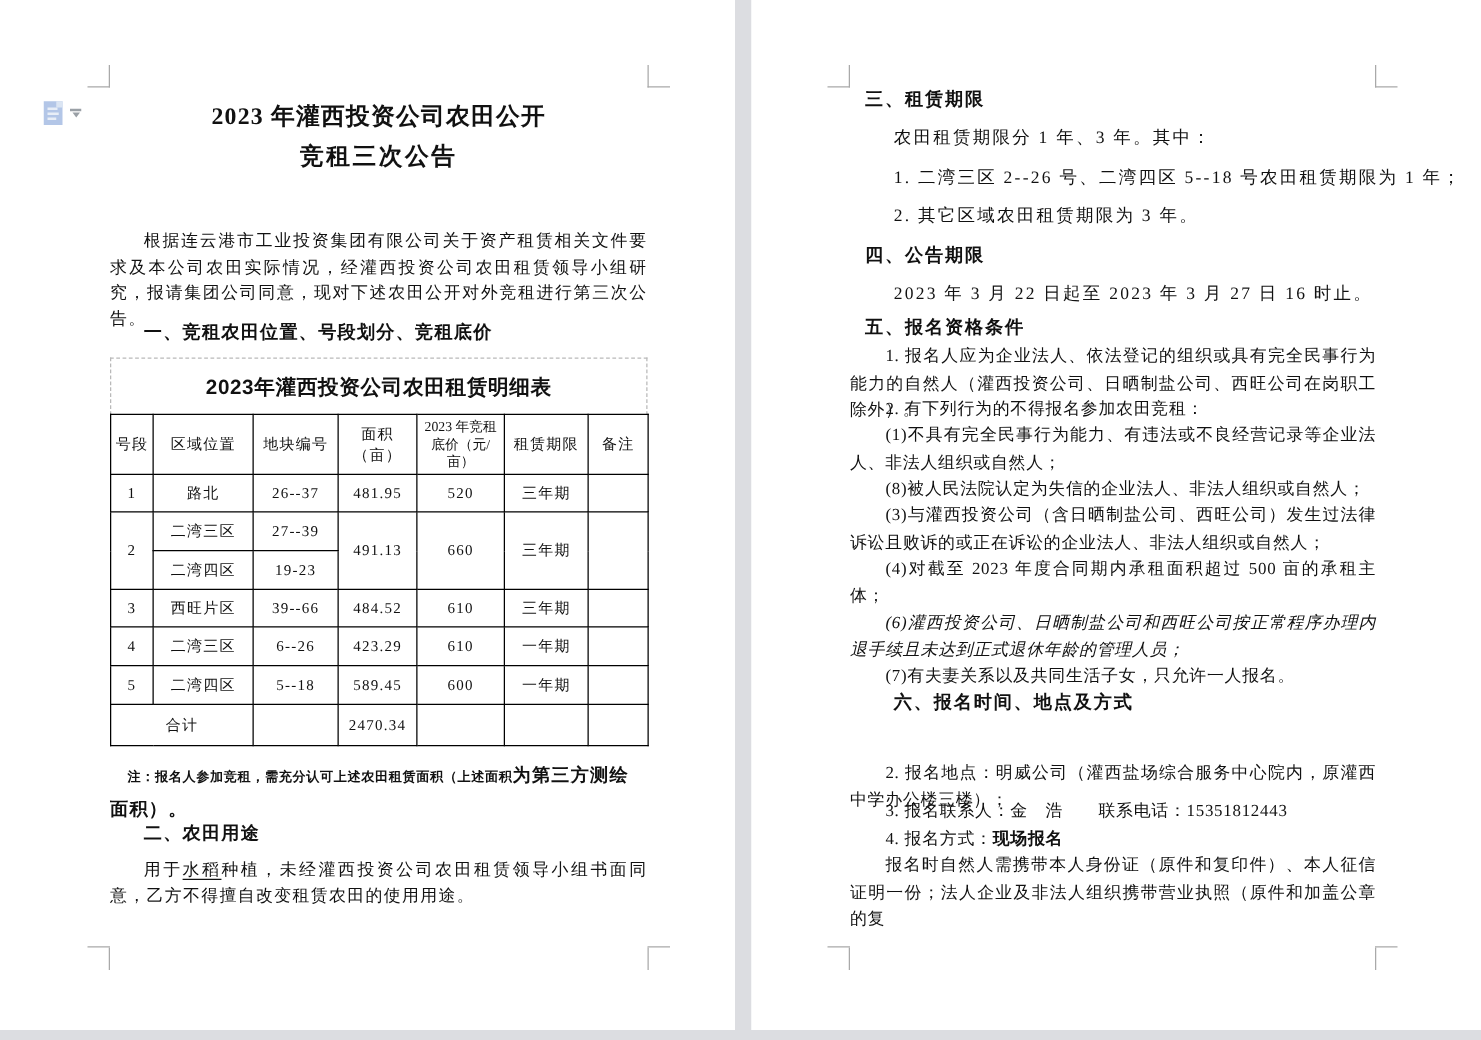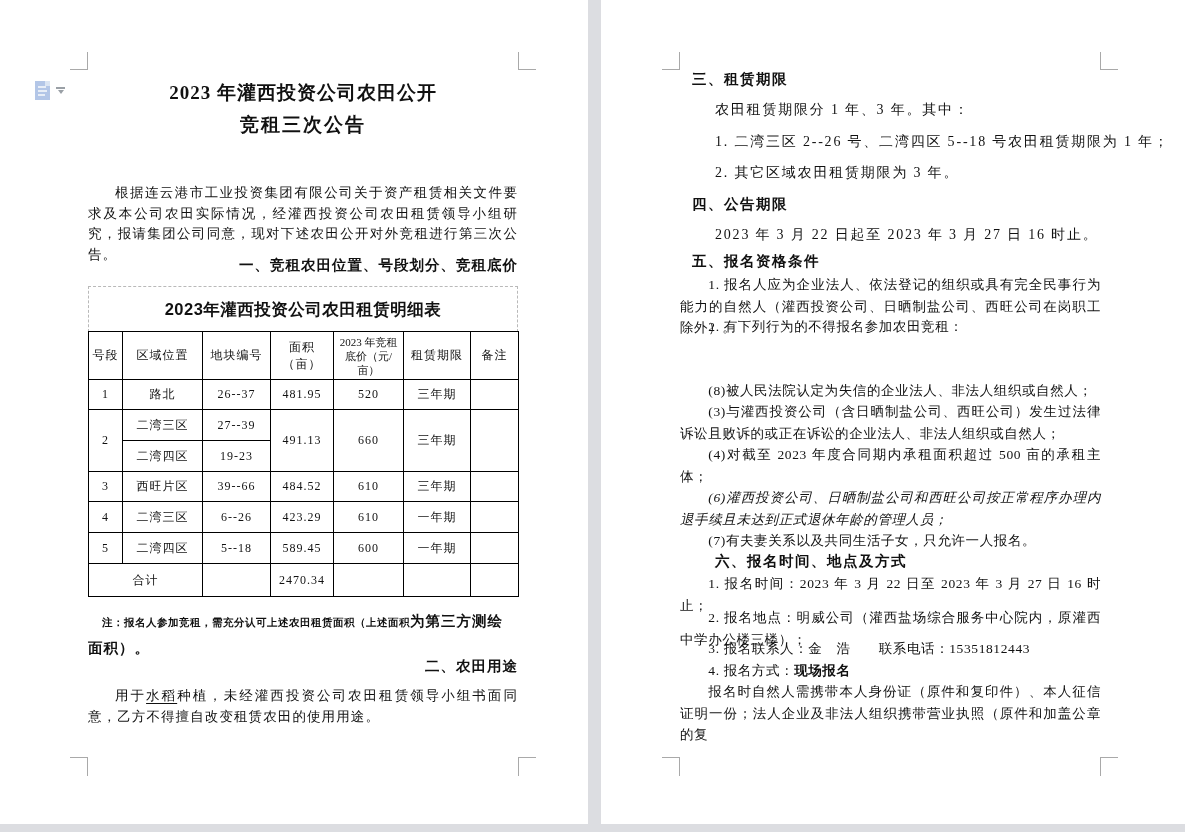--- a/index.html
+++ b/index.html
@@ -33,21 +33,21 @@
   #page2 { left:680px; width:421px; }
   .blk { position:absolute; left:0; width:100%; }
 
   
   .doc-title { text-align:center; font-weight:bold; font-size:19px; letter-spacing:1px; }
   #p1-title1 { top:80px; }
   #p1-title2 { top:112px; letter-spacing:2px; }
   .body-just { font-size:13.5px; line-height:20.7px; letter-spacing:1.1px;
     text-align:justify; text-justify:inter-ideograph; text-indent:2em; }
   #p1-intro { top:183px; }
-  .h-sec { font-weight:bold; font-size:14.5px; letter-spacing:1px; padding-left:27px;text-align:right; }
+  .h-sec { font-weight:bold; font-size:14.5px; letter-spacing:1px; padding-left:27px; }
   #p1-h1 { top:256px; }
   #p1-box-title { top:286px; height:46px; border:1px dashed #b9b9b9; border-bottom:none;
     display:flex; align-items:center; justify-content:center;
     font-family:"Liberation Sans","DejaVu Sans",sans-serif;
     font-weight:bold; font-size:16.5px; letter-spacing:0.5px; }
   #p1-table { top:331px; }
   table { border-collapse:collapse; width:430px; table-layout:fixed; }
   td { border:1px solid #000; text-align:center; vertical-align:middle;
     font-size:12px; letter-spacing:1px; overflow:hidden; }
   .hdr td { font-size:12px; }
@@ -232,27 +232,27 @@
   <div id="p2-s3l0" class="blk loose">农田租赁期限分 1 年、3 年。其中：</div>
   <div id="p2-s3l1" class="blk loose">1. 二湾三区 2--26 号、二湾四区 5--18 号农田租赁期限为 1 年；</div>
   <div id="p2-s3l2" class="blk loose">2. 其它区域农田租赁期限为 3 年。</div>
 
   <div id="p2-h4" class="blk h2sec">四、公告期限</div>
   <div id="p2-s4" class="blk loose">2023 年 3 月 22 日起至 2023 年 3 月 27 日 16 时止。</div>
 
   <div id="p2-h5" class="blk h2sec">五、报名资格条件</div>
   <p id="p2-p0" class="blk tight">1. 报名人应为企业法人、依法登记的组织或具有完全民事行为能力的自然人（灌西投资公司、日晒制盐公司、西旺公司在岗职工除外）。</p>
   <p id="p2-p1" class="blk tight">2. 有下列行为的不得报名参加农田竞租：</p>
+  <p id="p2-p2" class="blk tight">(1)不具有完全民事行为能力、有违法或不良经营记录等企业法人、非法人组织或自然人；</p>
   <p id="p2-p3" class="blk tight">(8)被人民法院认定为失信的企业法人、非法人组织或自然人；</p>
   <p id="p2-p4" class="blk tight">(3)与灌西投资公司（含日晒制盐公司、西旺公司）发生过法律诉讼且败诉的或正在诉讼的企业法人、非法人组织或自然人；</p>
   <p id="p2-p5" class="blk tight">(4)对截至 2023 年度合同期内承租面积超过 500 亩的承租主体；</p>
   <p id="p2-p7" class="blk tight">(6)灌西投资公司、日晒制盐公司和西旺公司按正常程序办理内退手续且未达到正式退休年龄的管理人员；</p>
   <p id="p2-p8" class="blk tight">(7)有夫妻关系以及共同生活子女，只允许一人报名。</p>
 
   <div id="p2-h6" class="blk h2sec">六、报名时间、地点及方式</div>
-  <p id="p2-i0" class="blk tight">1. 报名时间：2023 年 3 月 22 日至 2023 年 3 月 27 日 16 时止；</p>
   <p id="p2-i1" class="blk tight">2. 报名地点：明威公司（灌西盐场综合服务中心院内，原灌西中学办公楼三楼）；</p>
   <p id="p2-i2" class="blk tight">3. 报名联系人：金　浩　　联系电话：15351812443</p>
   <p id="p2-i3" class="blk tight">
     <span>4. 报名方式：</span><span class="bold">现场报名</span>
   </p>
   <p id="p2-tail" class="blk tight">报名时自然人需携带本人身份证（原件和复印件）、本人征信证明一份；法人企业及非法人组织携带营业执照（原件和加盖公章的复</p>
 </div>
 
 </body></html>

